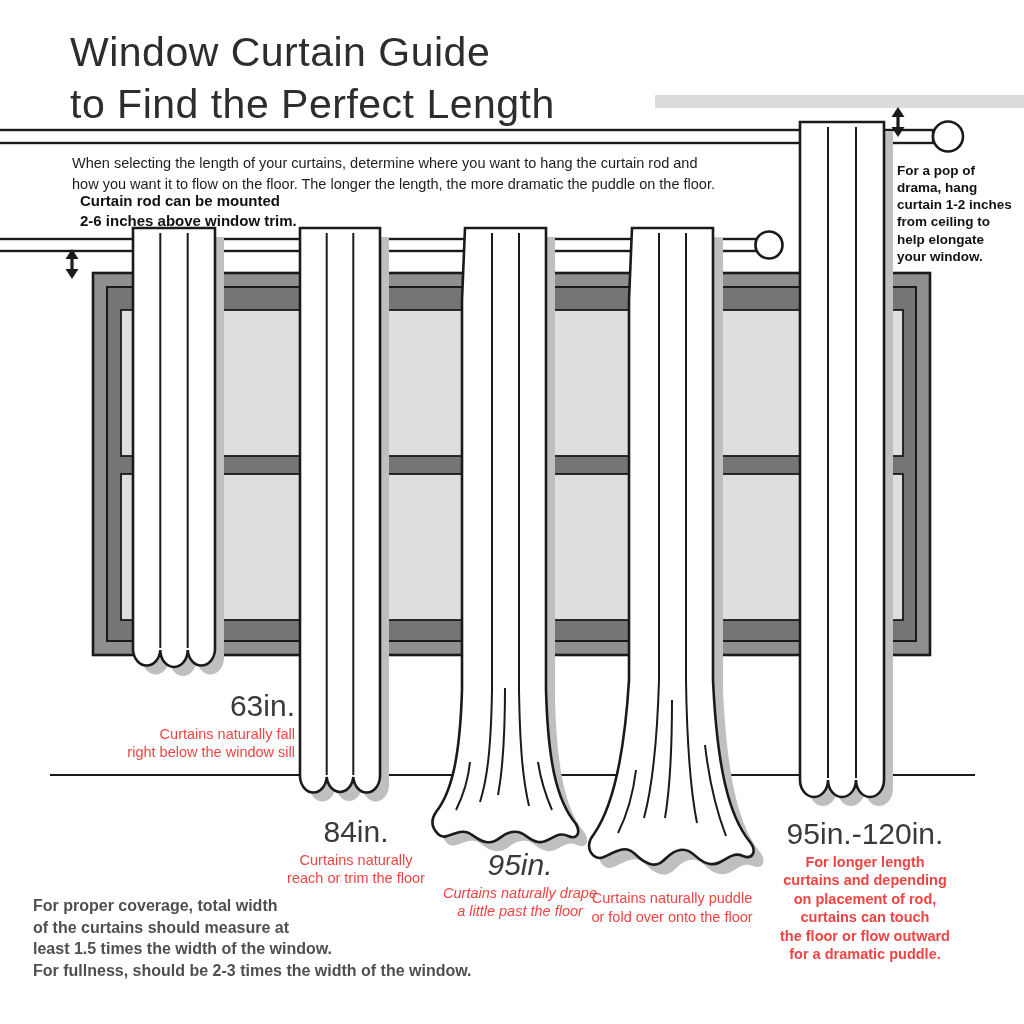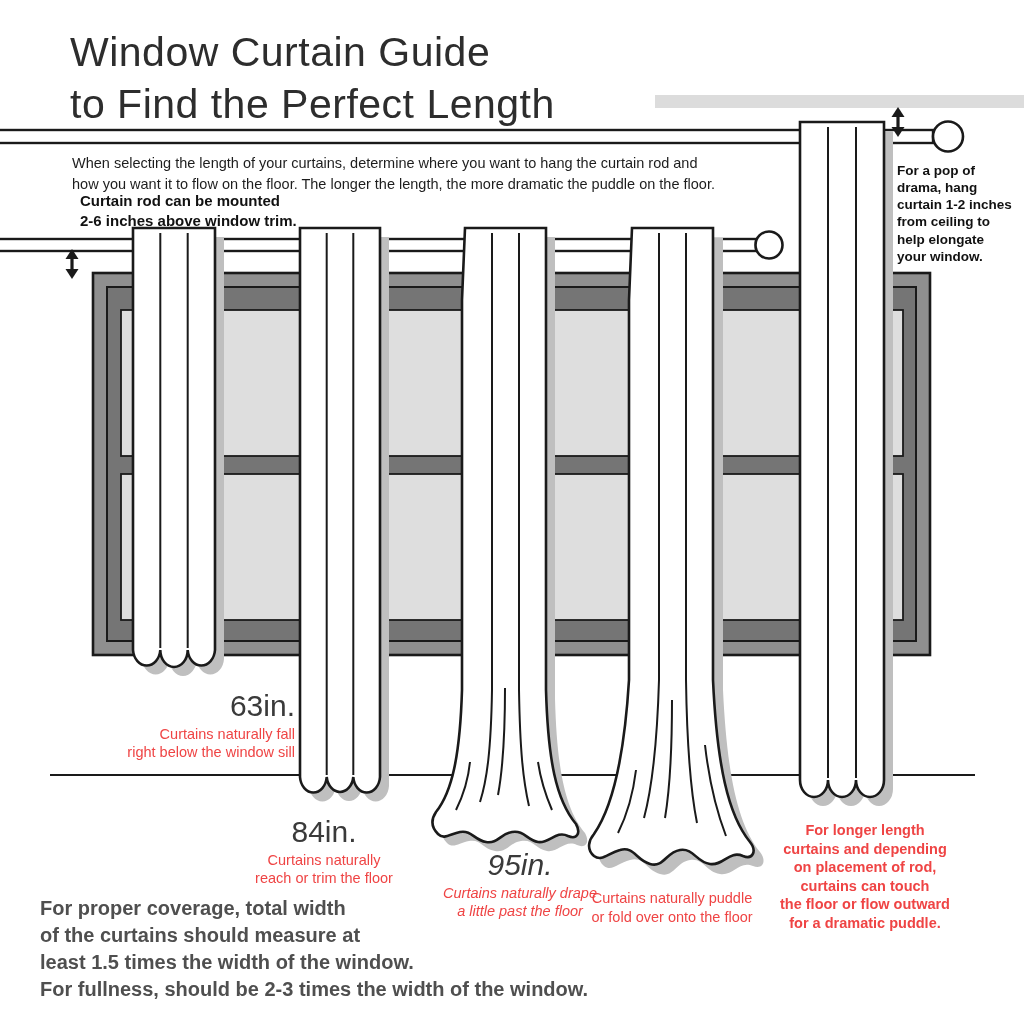--- a/index.html
+++ b/index.html
@@ -9,27 +9,27 @@
   }
   .stage svg{position:absolute;left:0;top:0;}
   .txt{position:absolute;white-space:pre-line;}
   .title{
     left:70px;top:26px;font-size:41px;line-height:1.27;letter-spacing:.5px;
     color:#2d2d2d;font-weight:400;
   }
   .intro{left:72px;top:153px;font-size:14.5px;line-height:1.42;color:#1d1d1d;width:680px;}
   .rod-note{left:72px;top:191px;font-size:15px;line-height:1.35;font-weight:bold;color:#111;margin-left:8px;}
   .drama-note{left:897px;top:162px;width:130px;font-size:13.5px;line-height:1.27;font-weight:bold;color:#111;}
-  .bottom-note{left:40px;top:895px;font-size:20px;line-height:1.35;font-weight:bold;color:#4f4f4f;}
+  .bottom-note{left:33px;top:895px;font-size:16px;line-height:1.35;font-weight:bold;color:#4f4f4f;}
   .curtain-label{position:absolute;width:240px;text-align:center;}
   .curtain-label .len{font-size:30px;color:#3a3a3a;line-height:1.05;}
   .curtain-label .desc{font-size:14.5px;line-height:1.28;color:#ef4444;margin-top:3px;white-space:pre-line;}
   .curtain-label .desc.bold{font-weight:bold;}
   .lbl-63{left:55px;top:690px;text-align:right;}
-  .lbl-84{left:204px;top:816px;}
+  .lbl-84{left:236px;top:816px;}
   .lbl-95{left:400px;top:849px;font-style:italic;}
   .lbl-108{left:552px;top:886px;}
   .lbl-95-120{left:745px;top:818px;}
 </style>
 </head>
 <body>
 
 <div class="stage">
 
   <svg width="1024" height="1024" viewBox="0 0 1024 1024">
@@ -158,20 +158,21 @@
     <div class="desc">Curtains naturally drape
 a little past the floor</div>
   </div>
 
   <div class="curtain-label lbl-108">
     <div class="desc">Curtains naturally puddle
 or fold over onto the floor</div>
   </div>
 
   <div class="curtain-label lbl-95-120">
+    <div class="len">95in.-120in.</div>
     <div class="desc bold">For longer length
 curtains and depending
 on placement of rod,
 curtains can touch
 the floor or flow outward
 for a dramatic puddle.</div>
   </div>
 
   <div class="txt bottom-note">For proper coverage, total width
 of the curtains should measure at

